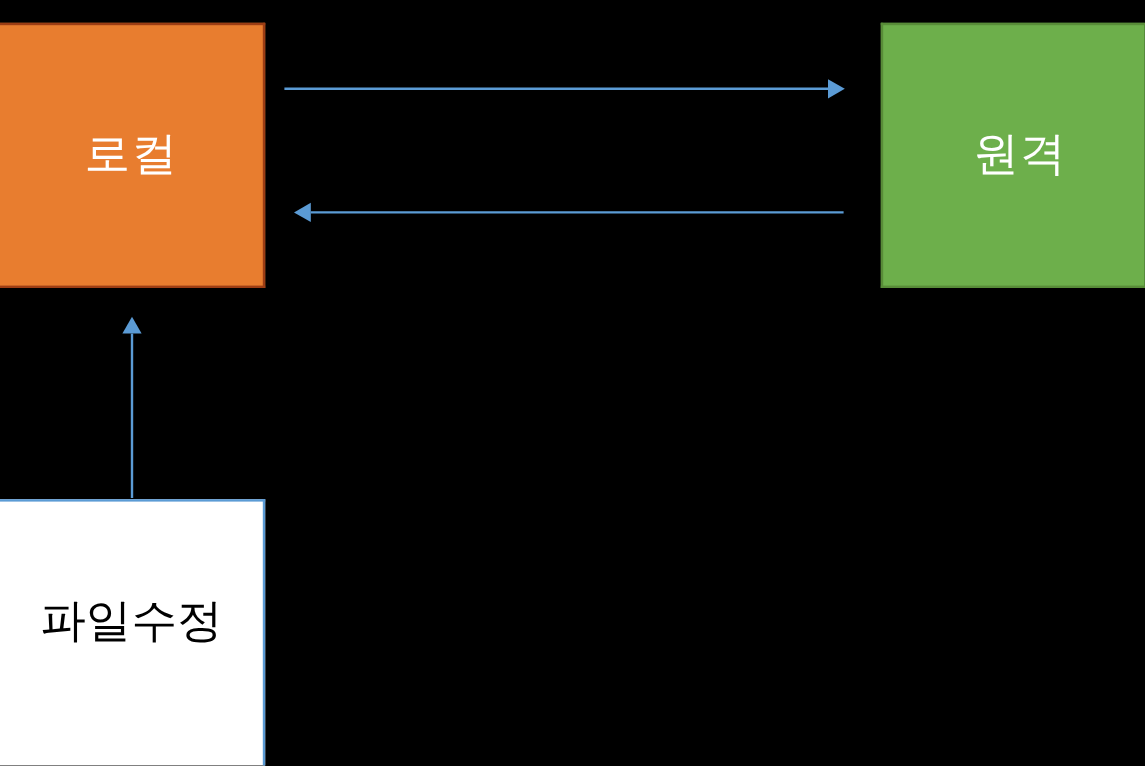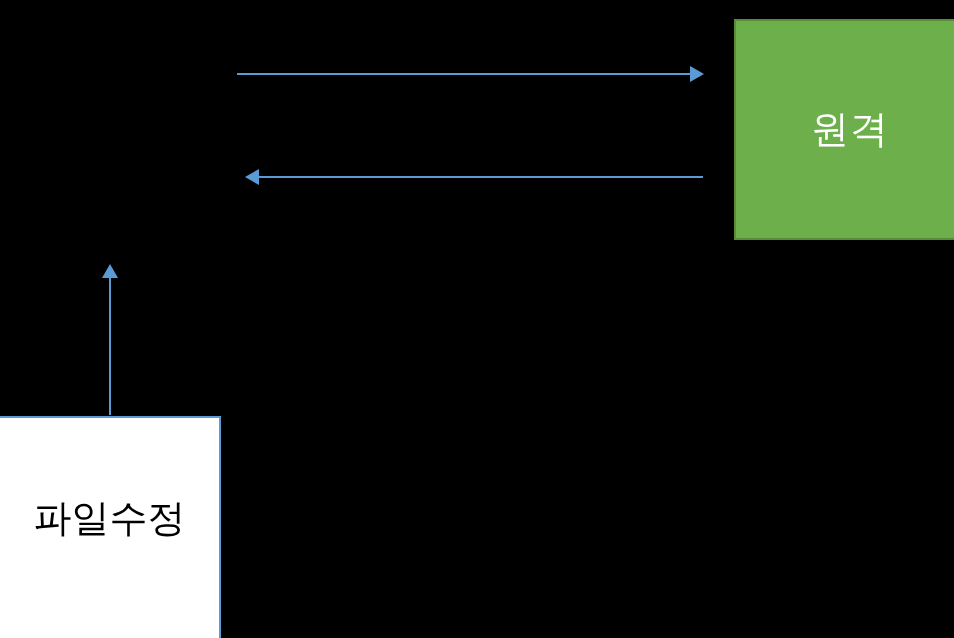--- a/index.html
+++ b/index.html
@@ -101,20 +101,23 @@
       <line x1="703" y1="177" x2="259" y2="177" stroke="#5B9BD5" stroke-width="2"></line>
       <polygon points="259,169 245,177 259,185" fill="#5B9BD5"></polygon>
     </g>
 
     <g>
       <line x1="110" y1="415" x2="110" y2="278" stroke="#5B9BD5" stroke-width="2"></line>
       <polygon points="102,278 110,264 118,278" fill="#5B9BD5"></polygon>
     </g>
   </svg>
 
+  <div class="node" id="node-local">
+    <span class="node-label">로컬</span>
+  </div>
 
   <div class="node" id="node-remote">
     <span class="node-label">원격</span>
   </div>
 
   <div class="node" id="node-fileedit">
     <span class="node-label">파일수정</span>
   </div>
 
 </div>

